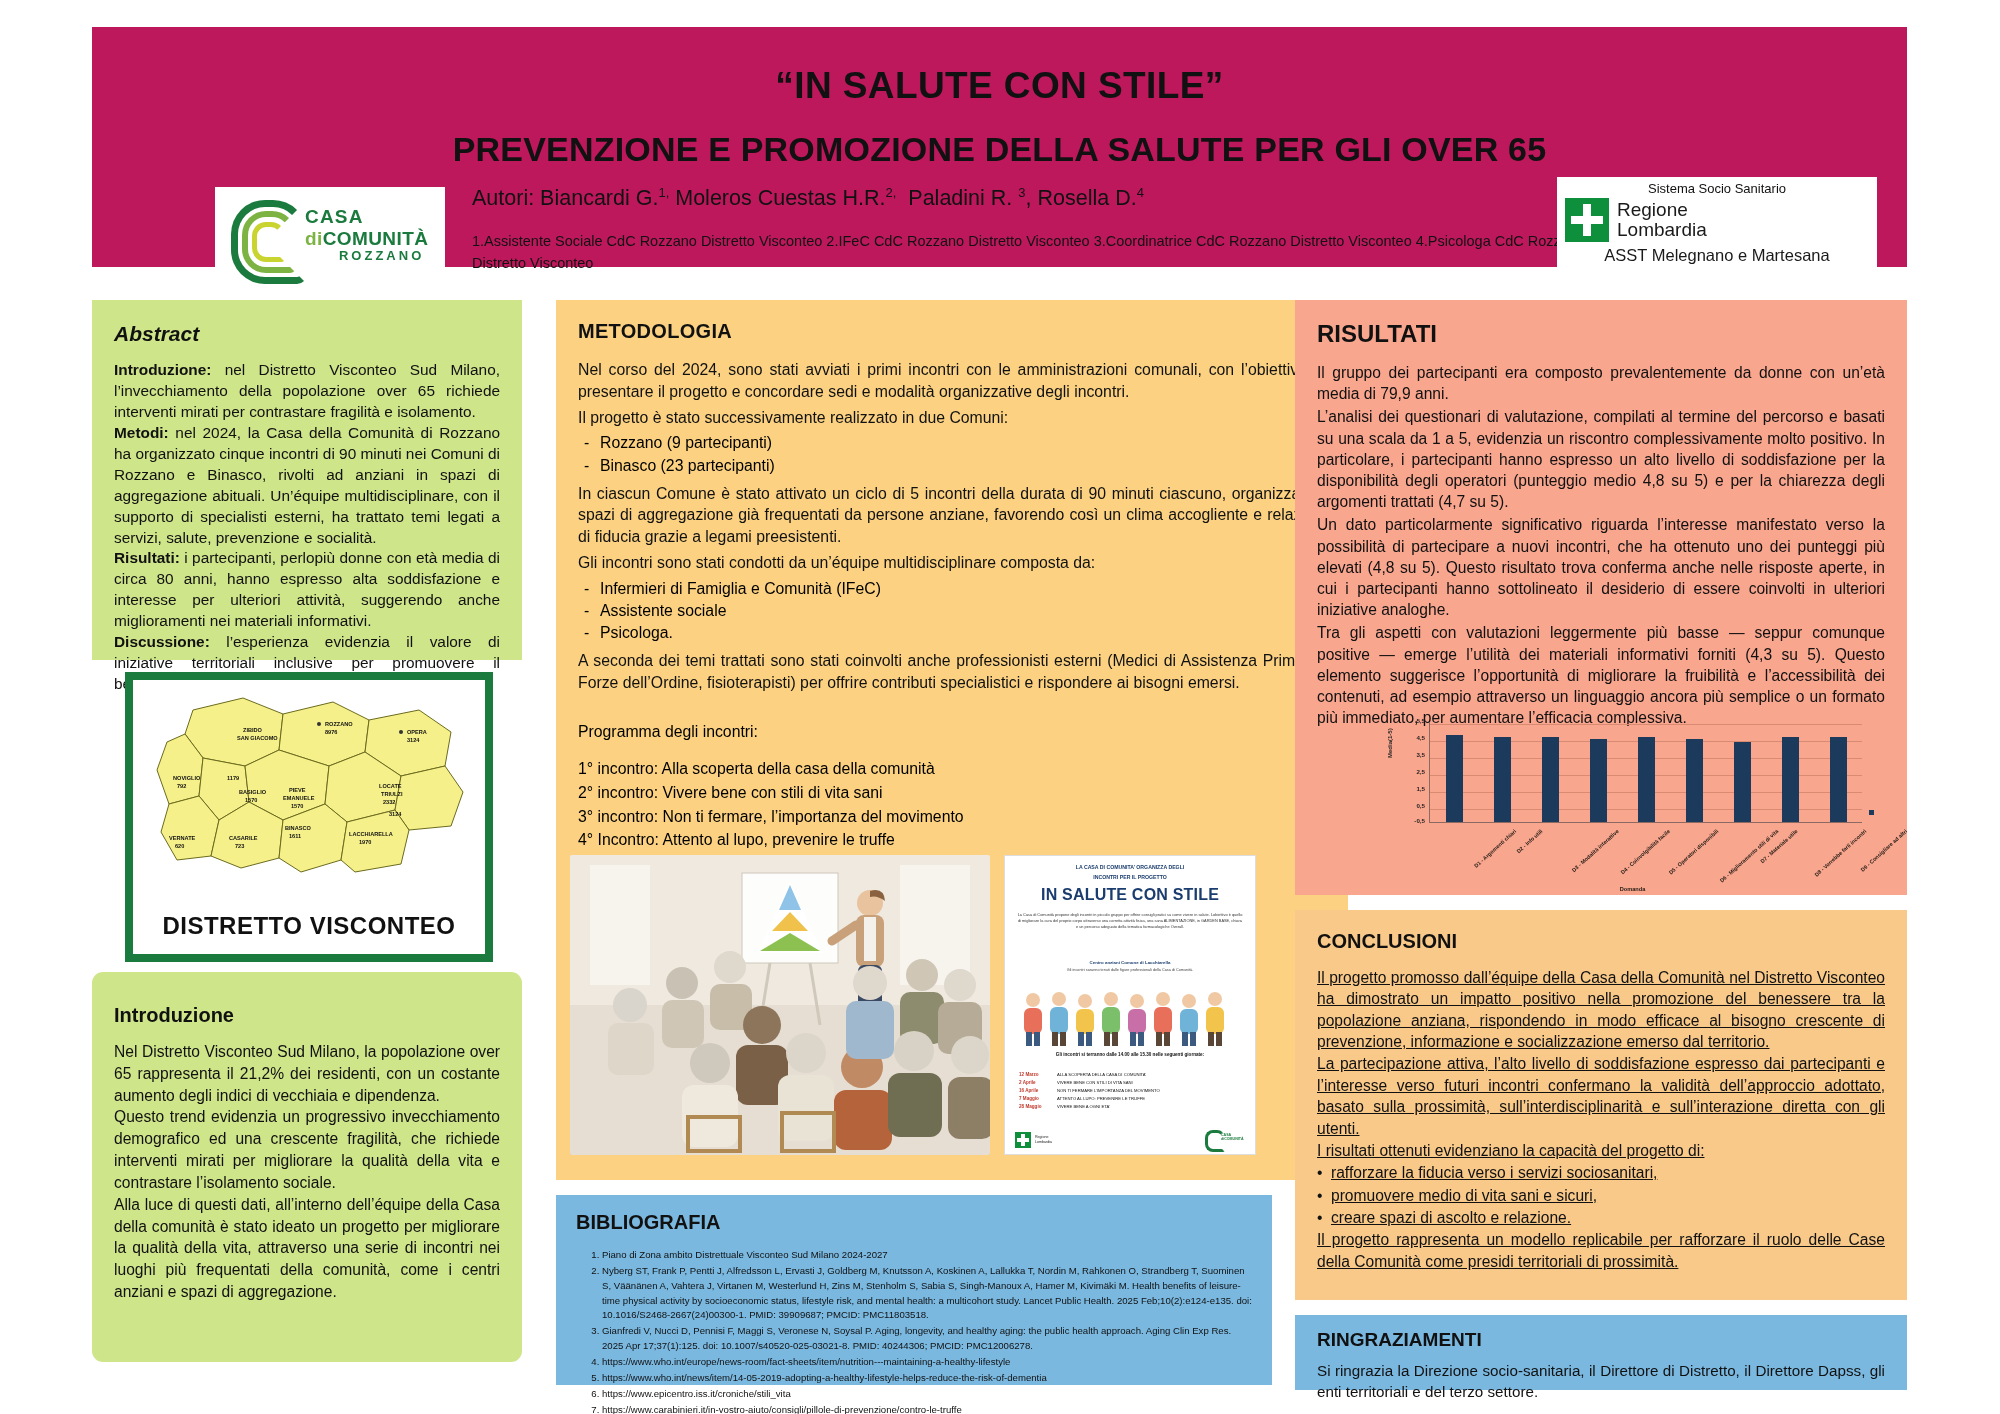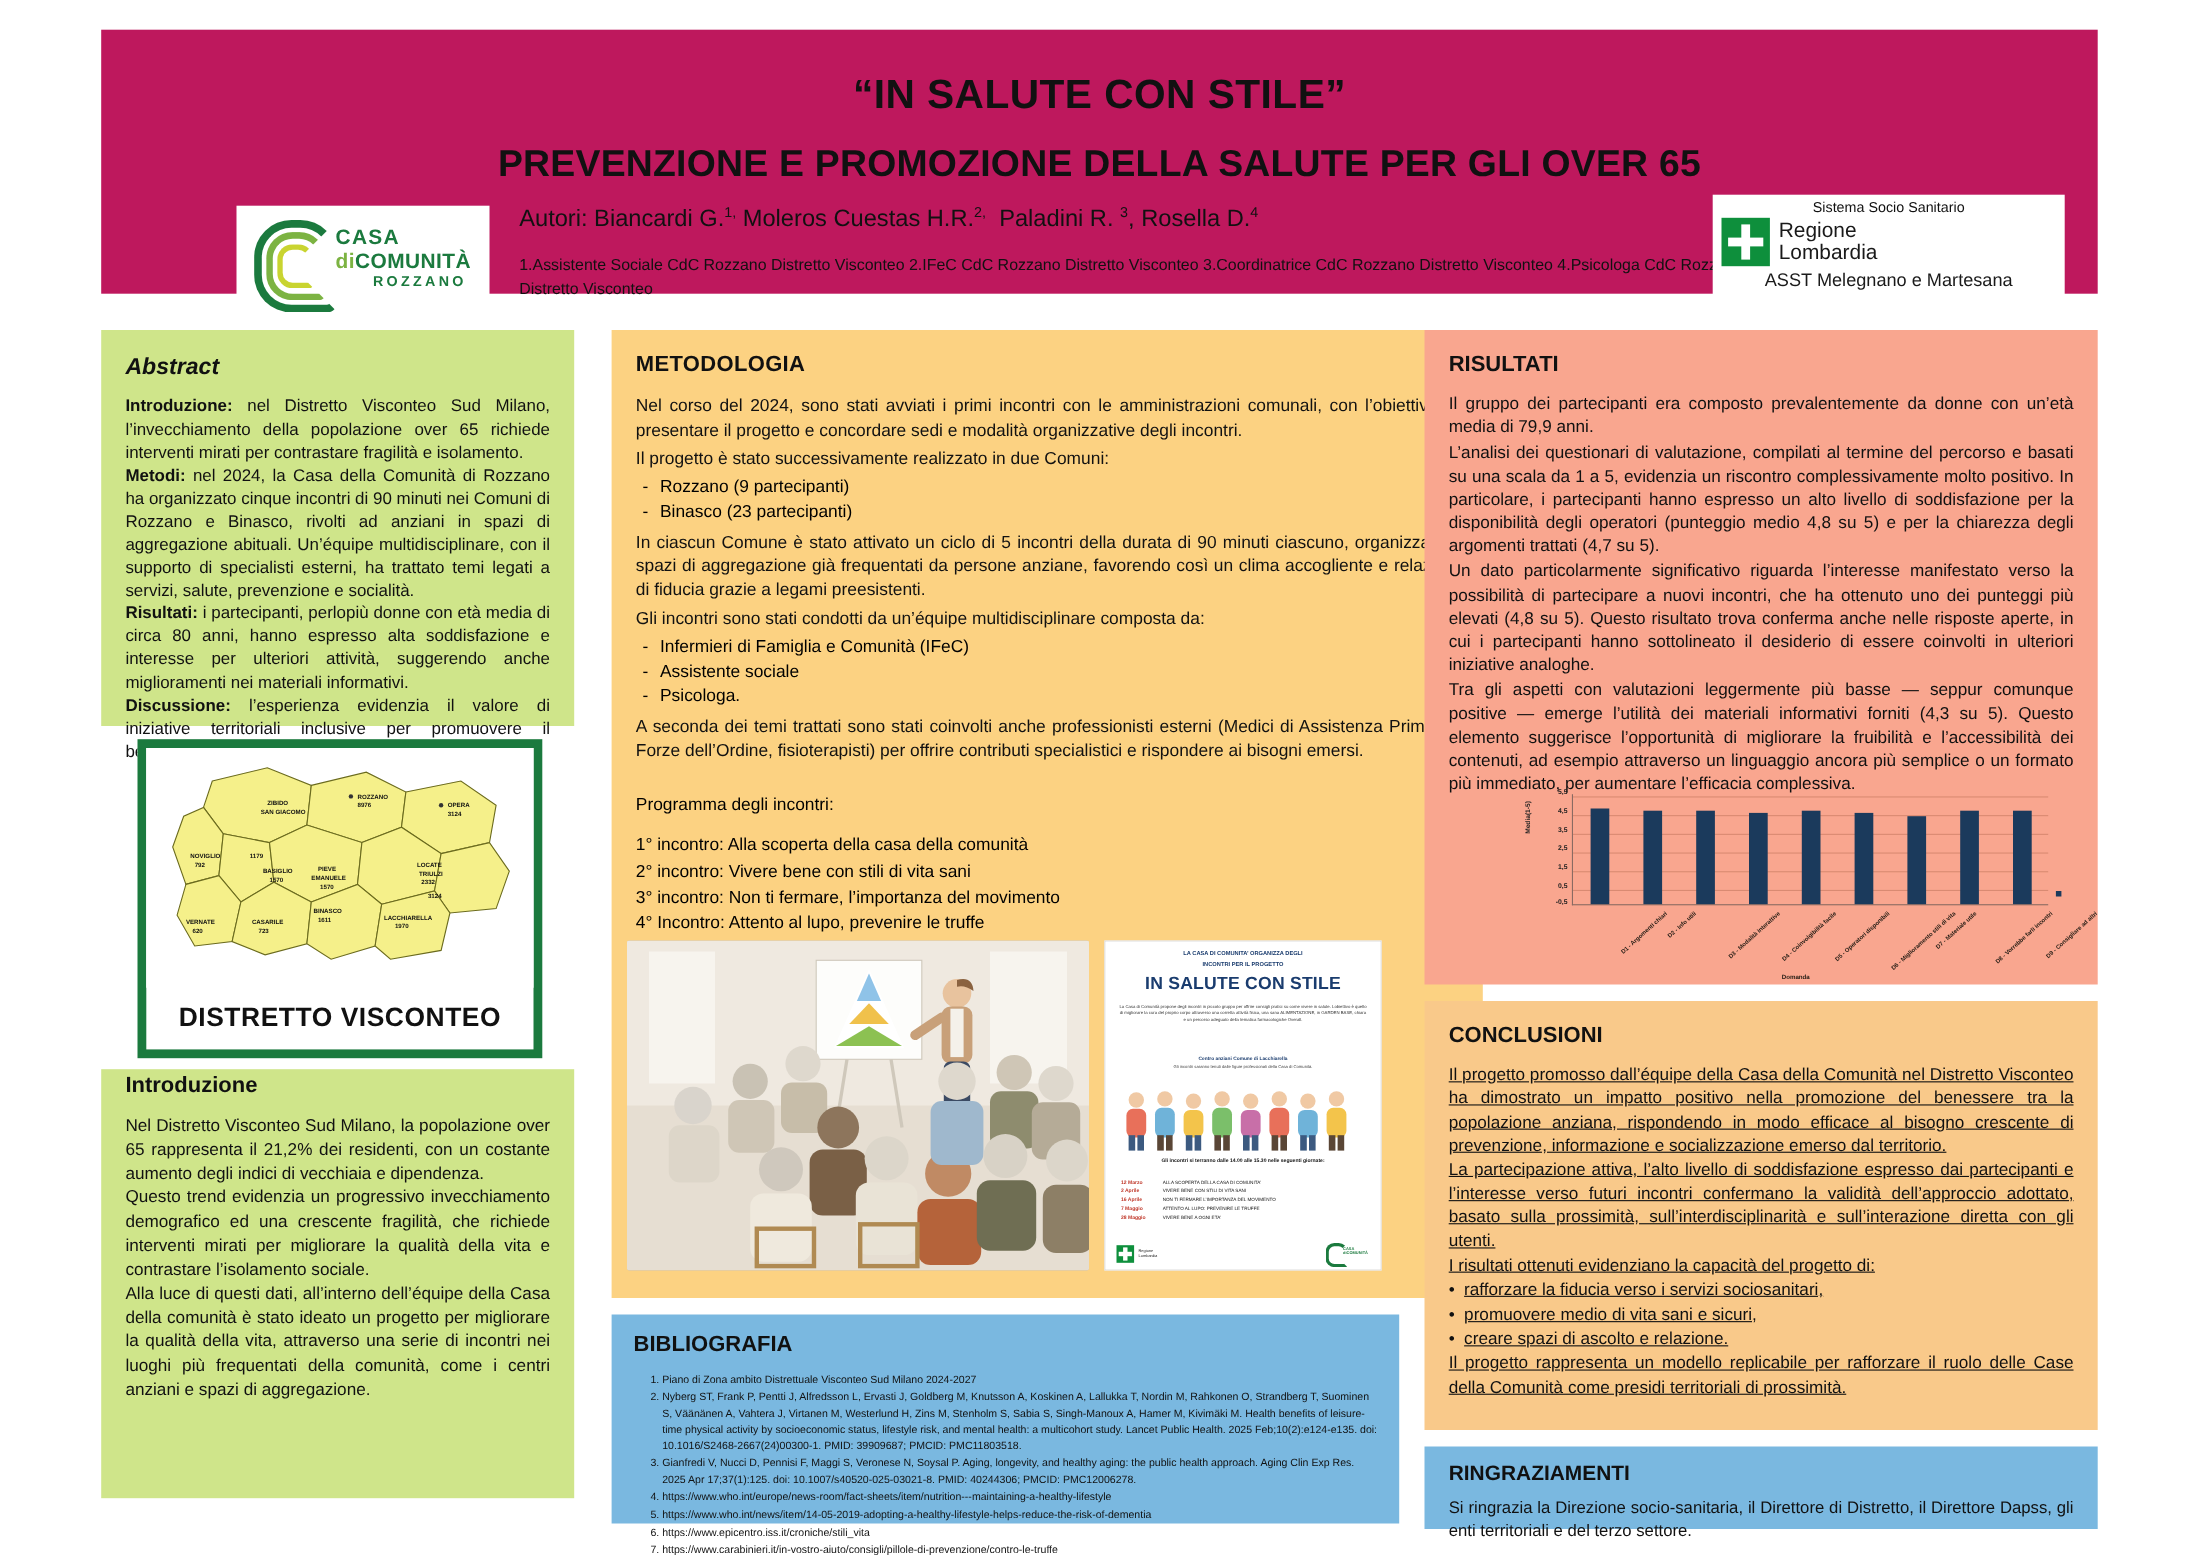--- a/index.html
+++ b/index.html
@@ -96,21 +96,21 @@
   }
   .mapimg{position:relative;width:100%;height:218px;overflow:hidden;background:#fff;}
   .mapcap{
     text-align:center;font-weight:bold;font-size:24px;color:#111;
     line-height:56px;letter-spacing:.5px;
   }
   .mapsvg{position:absolute;left:0;top:0;}
 
   .introbox{
     position:absolute;left:92px;top:972px;width:430px;height:390px;
-    background:#cfe58a;padding:4px 22px;
+    background:#cfe58a;padding:32px 22px;border-radius:11px;
   }
   .introbox h2{font-size:20px;margin-bottom:14px;}
   .introbox p{font-size:15.6px;line-height:1.4;}
 
   
   .metodo{
     position:absolute;left:556px;top:300px;width:792px;height:880px;
     background:#fcd282;padding:20px 22px;
   }
   .metodo h2{font-size:20px;margin-bottom:16px;letter-spacing:.3px;}
@@ -131,21 +131,21 @@
   }
   .biblio h2{font-size:20px;margin-bottom:14px;}
   .biblio ol{margin:0;padding-left:26px;}
   .biblio li{font-size:9.6px;line-height:1.55;color:#111;margin-bottom:1px;}
 
   
   .risultati{
     position:absolute;left:1295px;top:300px;width:612px;height:595px;
     background:#f9a68f;padding:20px 22px;box-sizing:border-box;
   }
-  .risultati h2{font-size:20px;margin-bottom:14px;}
+  .risultati h2{font-size:24px;margin-bottom:14px;}
   .risultati p{font-size:15.6px;line-height:1.36;margin-bottom:2px;}
 
   .conclusioni{
     position:absolute;left:1295px;top:910px;width:612px;height:390px;
     background:#f9c98a;padding:20px 22px;box-sizing:border-box;
   }
   .conclusioni h2{font-size:20px;margin-bottom:14px;}
   .conclusioni p{font-size:15.6px;line-height:1.37;margin-bottom:1px;text-decoration:underline;}
   .conclusioni .bullet{padding-left:14px;position:relative;}
   .conclusioni .bullet:before{content:"\2022";position:absolute;left:0;top:0;}

